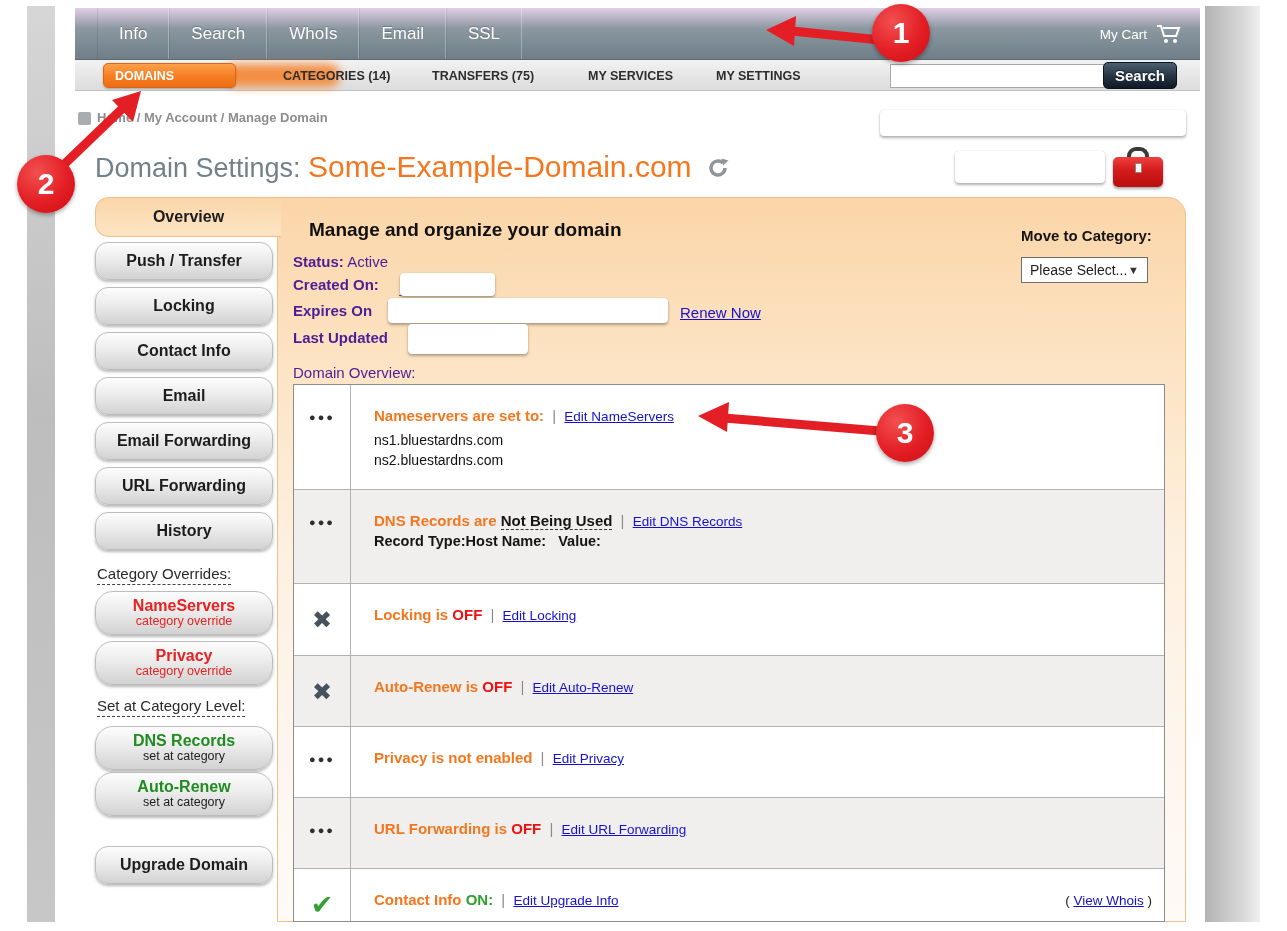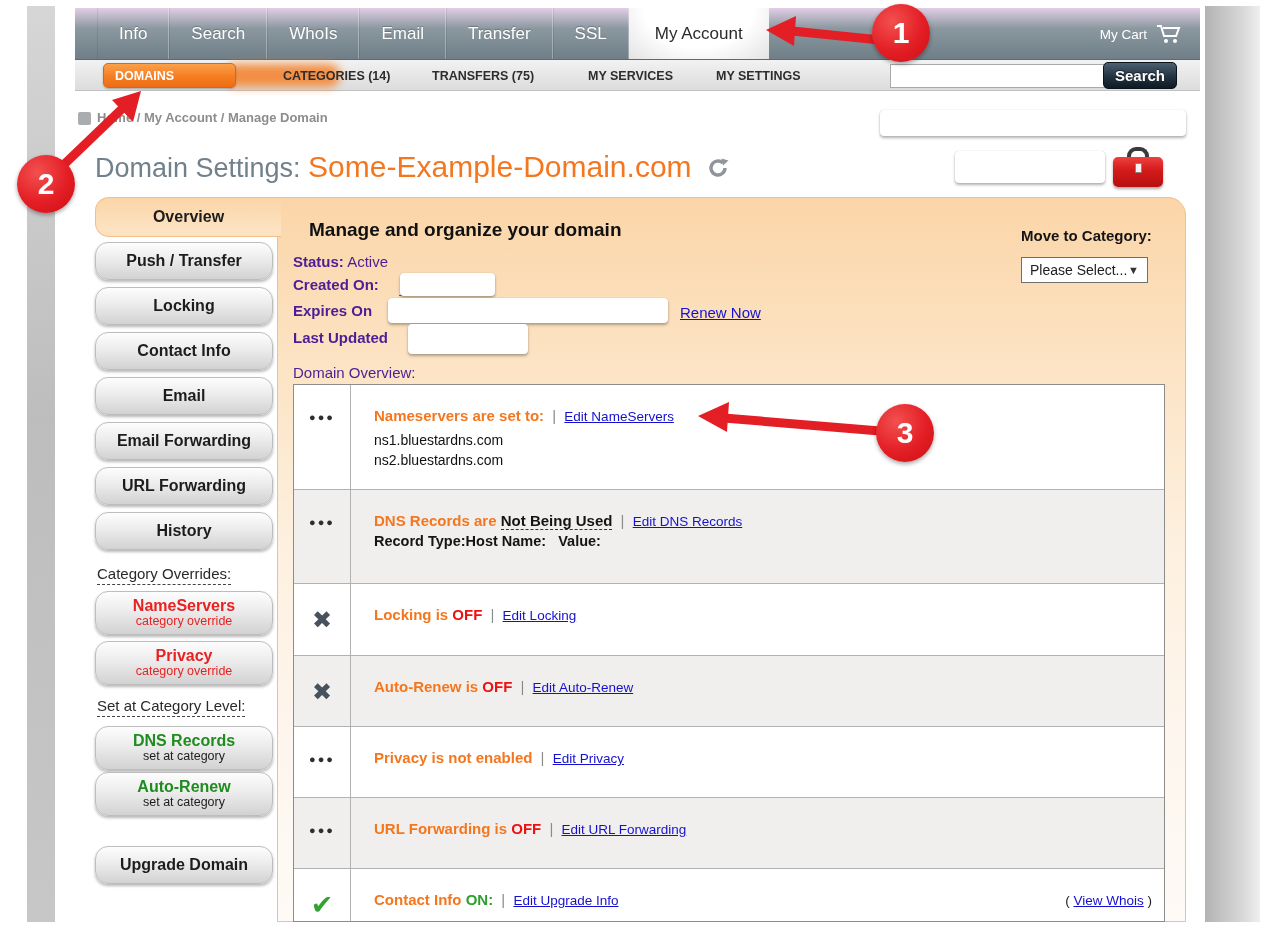--- a/index.html
+++ b/index.html
@@ -75,21 +75,21 @@
     border:1px solid #f2bf8b; border-right:none; border-radius:14px 0 0 14px;
     display:flex; align-items:center; justify-content:center;
     font-size:16px; font-weight:bold; color:#1c1c1c; cursor:pointer; z-index:3; }
 
   
   .side-btn { left:95px; width:178px; height:38px; border:1px solid #bdbdbd; border-radius:13px;
     background:linear-gradient(180deg,#fdfdfd 0%,#ececec 45%,#d2d2d2 100%);
     box-shadow:0 2px 3px rgba(0,0,0,.28);
     display:flex; flex-direction:column; align-items:center; justify-content:center;
     font-size:16px; font-weight:bold; color:#1c1c1c; cursor:pointer; text-align:center; }
-  .side-btn.two { height:44px; line-height:1.05; }
+  .side-btn.two { height:44px; line-height:1.05;border-radius:18px; }
   .side-btn .sub { font-size:12.5px; font-weight:normal; }
   .side-label { left:97px; font-size:15px; color:#2a2a2a; border-bottom:1px dashed #444;
     padding-bottom:2px; }
   .t-red { color:#e82222; } .t-green { color:#1f8c1f; }
 
   
   .heading { left:293px; top:219px; font-size:19px; font-weight:bold; color:#101010;margin-left:16px; }
   .info-line { left:293px; font-size:15px; color:#4c1d95; }
   .info-line b { font-weight:bold; }
   .created-redact { left:400px; top:273px; width:95px; height:23px; }
@@ -139,23 +139,21 @@
 <body>
 
 <div class="abs strip-left"></div>
 <div class="abs strip-right"></div>
 
 <div class="abs topnav">
   <div class="tab">Info</div>
   <div class="tab">Search</div>
   <div class="tab">WhoIs</div>
   <div class="tab">Email</div>
-  <div class="tab">Transfer</div>
   <div class="tab">SSL</div>
-  <div class="tab active">My Account</div>
   <div class="mycart">
     <span>My Cart</span>
     <svg width="26" height="20" viewBox="0 0 26 20">
       <path d="M1 2 h4 l3 10 h12 l3-8 H7" fill="none" stroke="#ffffff" stroke-width="2"></path>
       <circle cx="10" cy="17" r="2" fill="#ffffff"></circle>
       <circle cx="19" cy="17" r="2" fill="#ffffff"></circle>
     </svg>
   </div>
 </div>
 

